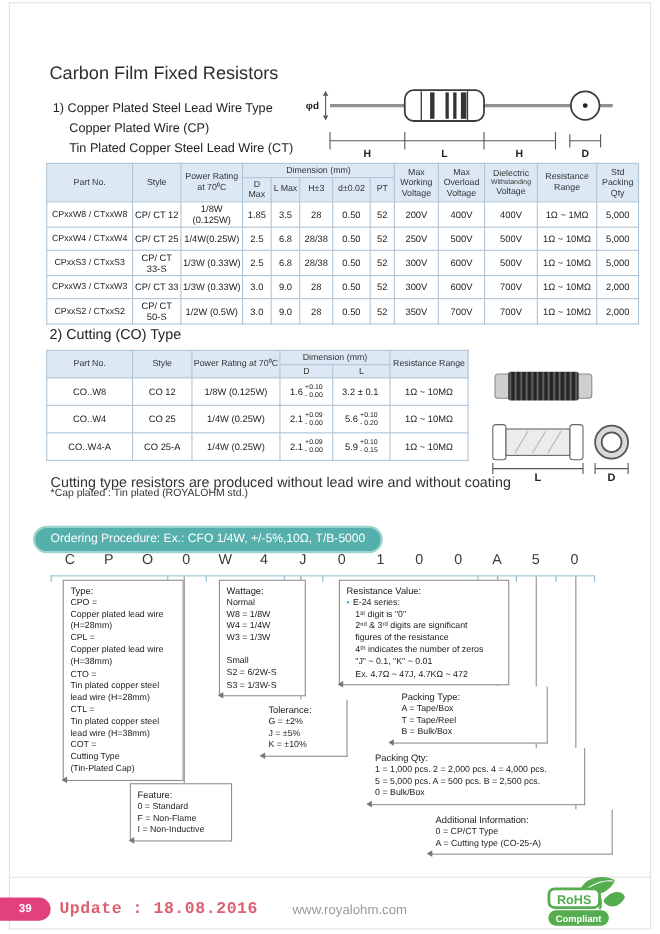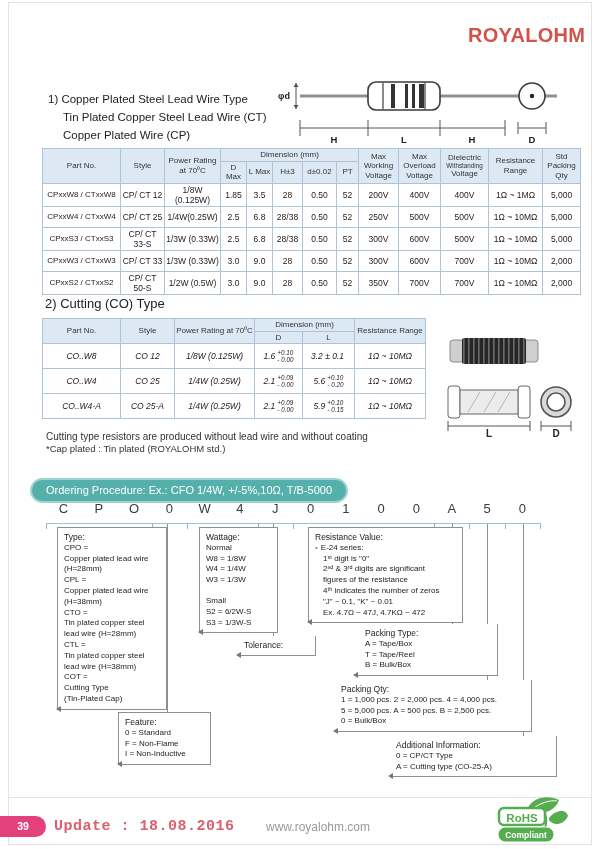--- a/index.html
+++ b/index.html
@@ -13,27 +13,27 @@
   .diagram1{position:absolute;left:275px;top:78px;}
   .co-diagram{position:absolute;left:440px;top:330px;}
   
   table{border-collapse:collapse;table-layout:fixed;}
   .t1{position:absolute;left:42px;top:148px;width:538px;}
   .t2{position:absolute;left:42px;top:318px;width:383px;}
   th,td{border:1px solid #aec4d6;text-align:center;vertical-align:middle;padding:1px;}
   th{background:#dce9f5;font-weight:400;font-size:8px;line-height:9.5px;color:#333;}
   td{font-size:8.5px;height:18px;color:#222;background:#fff;}
   .t1 td:first-child{font-size:8px;}
-  .t2 td{height:22px;font-style:italic;}
+  .t2 td{height:22px;}
   .tiny{display:block;font-size:6.3px;line-height:7px;}
   .blk{display:block;}
   .dimwrap{display:flex;align-items:center;justify-content:center;gap:2px;}
   .tol{display:flex;flex-direction:column;font-size:6.3px;line-height:7px;text-align:left;}
   .s2-heading{position:absolute;left:45px;top:296px;font-size:13px;color:#222;}
-  .note1{position:absolute;left:46px;top:431px;font-size:10px;color:#333;}
+  .note1{position:absolute;left:46px;top:431px;font-size:13px;color:#333;}
   .note2{position:absolute;left:46px;top:443px;font-size:9.5px;color:#333;}
   
   .pill{position:absolute;left:30px;top:478px;height:21px;line-height:21px;padding:0 14px;
         background:#55b0ac;border:2px solid #9ed4d0;border-radius:13px;color:#fff;font-size:11px;}
   .code-row{position:absolute;left:46px;top:501px;width:494px;display:flex;justify-content:space-between;}
   .code-row .bx-line{width:35px;text-align:center;font-size:13px;color:#3a3a3a;}
   .code-underline{position:absolute;left:46px;top:523px;width:494px;height:1px;background:#9cc3cf;}
   .utick{position:absolute;top:523px;width:1px;height:6px;background:#8fb9c8;}
   .drop{position:absolute;width:1px;background:#8f8f8f;}
   .obox{position:absolute;background:#fff;border:1px solid #8f8f8f;font-size:8px;line-height:10.8px;
@@ -54,26 +54,26 @@
         font-size:15px;font-weight:700;color:#dc6070;letter-spacing:.5px;}
   .site{position:absolute;left:210px;width:160px;top:820px;text-align:right;font-size:12px;color:#9a9a9a;}
   .rohs{position:absolute;left:497px;top:794px;}
 </style>
 </head>
 <body>
 
 <div class="page">
   <div class="page-frame"></div>
 
-  <div class="logo">ROYALOHM</div>
+  <div class="title">Carbon Film Fixed Resistors</div>
 
   <div class="s1-heading">
     <div>1) Copper Plated Steel Lead Wire Type</div>
+    <div class="ind">Copper Plated Wire (CP)</div>
     <div class="ind">Tin Plated Copper Steel Lead Wire (CT)</div>
-    <div class="ind">Copper Plated Wire (CP)</div>
   </div>
 
   <svg class="diagram1" width="322" height="68" viewBox="0 0 322 68">
     <text x="3" y="21" font-size="9" font-weight="bold" fill="#222">φd</text>
     <line x1="21" y1="5" x2="21" y2="31" stroke="#555" stroke-width="1"></line>
     <path d="M21 5 l-2.5 4 h5 Z M21 31 l-2.5 -4 h5 Z" fill="#555"></path>
     <line x1="25" y1="18" x2="282" y2="18" stroke="#909090" stroke-width="3"></line>
     <rect x="93" y="4" width="72" height="28" rx="8" fill="#fff" stroke="#3b3b3b" stroke-width="1.6"></rect>
     <line x1="108" y1="5" x2="108" y2="31" stroke="#3b3b3b" stroke-width="1.2"></line>
     <line x1="150" y1="5" x2="150" y2="31" stroke="#3b3b3b" stroke-width="1.2"></line>
@@ -413,20 +413,25 @@
         <div class="bx-line"></div>
         <div class="bx-line">Small</div>
         <div class="bx-line">S2 = 6/2W-S</div>
         <div class="bx-line">S3 = 1/3W-S</div>
       </div>
       <i class="tip"></i>
   </div>
 
   <div class="obox rb" style="left:238px;top:636px;width:66px">
     <div class="bx-title">Tolerance:</div>
+    <div>
+        <div class="bx-line">G = ±2%</div>
+        <div class="bx-line">J =  ±5%</div>
+        <div class="bx-line">K = ±10%</div>
+      </div>
       <i class="tip"></i>
   </div>
 
   <div class="obox" style="left:308px;top:527px;width:142px">
     <div class="bx-title">Resistance Value:</div>
     <div class="res-first">
       <span class="bullet">•</span>
       <span>E-24 series:</span>
     </div>
     <div class="res-lines">

